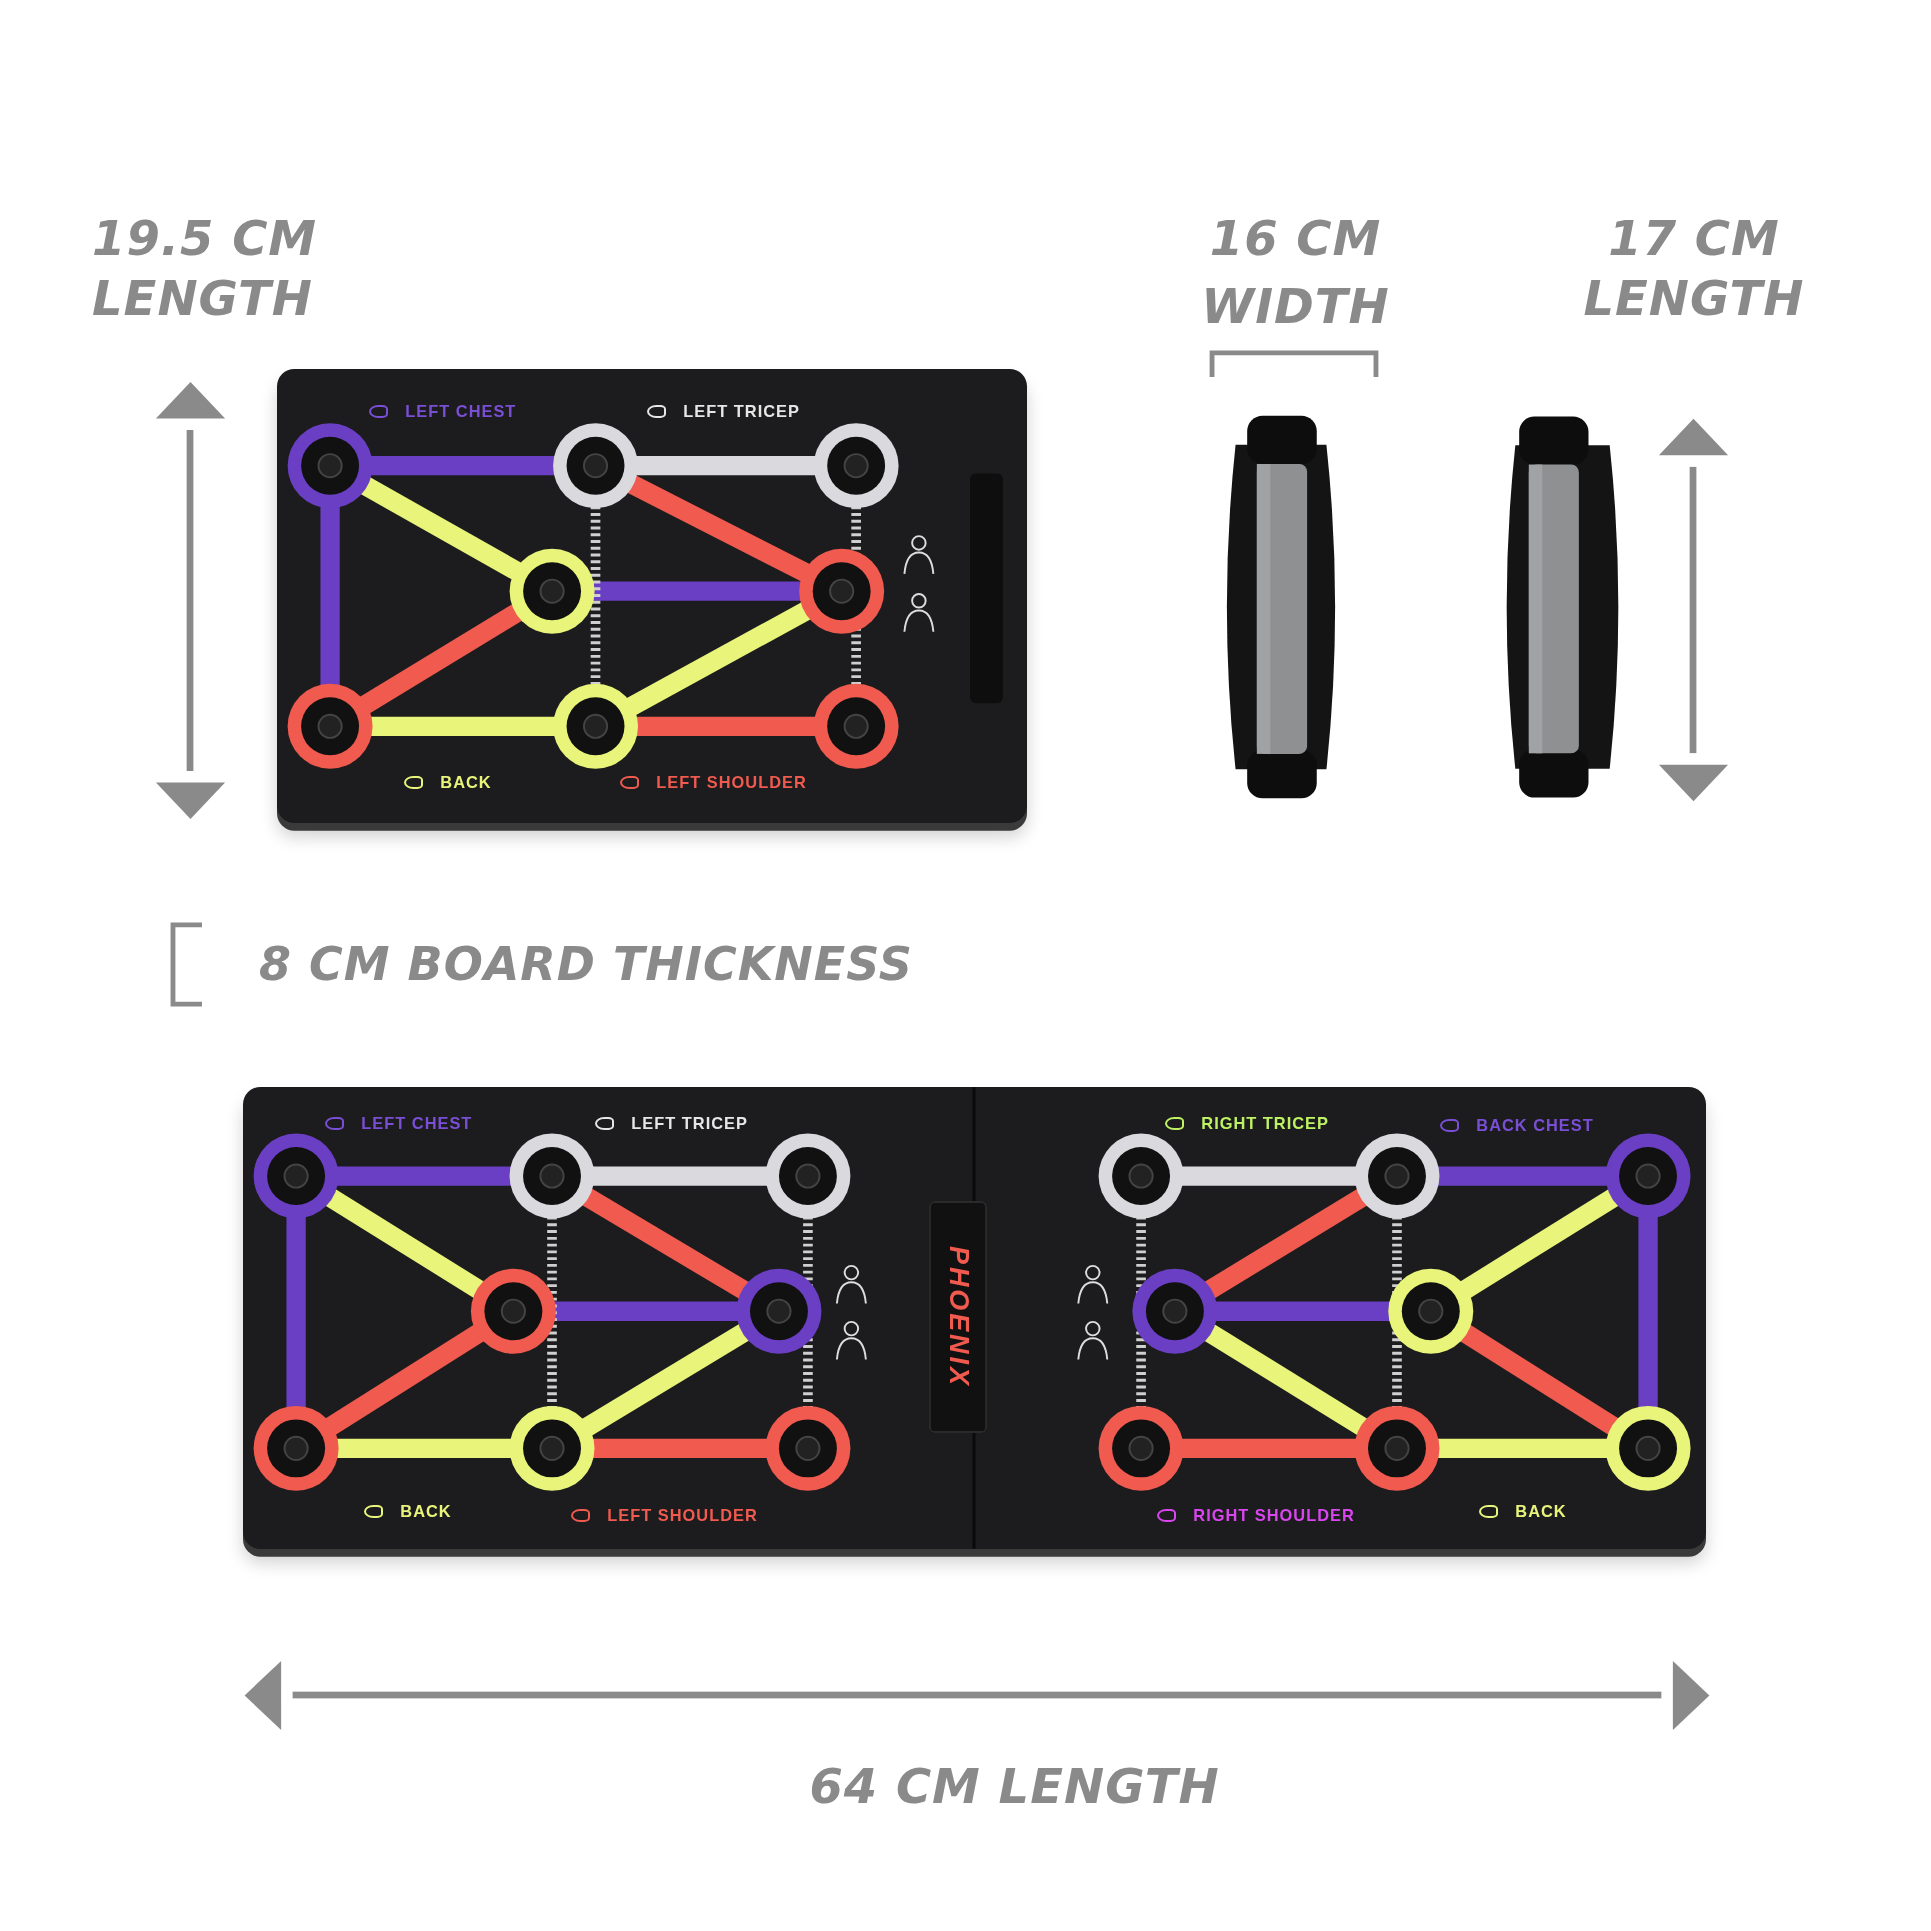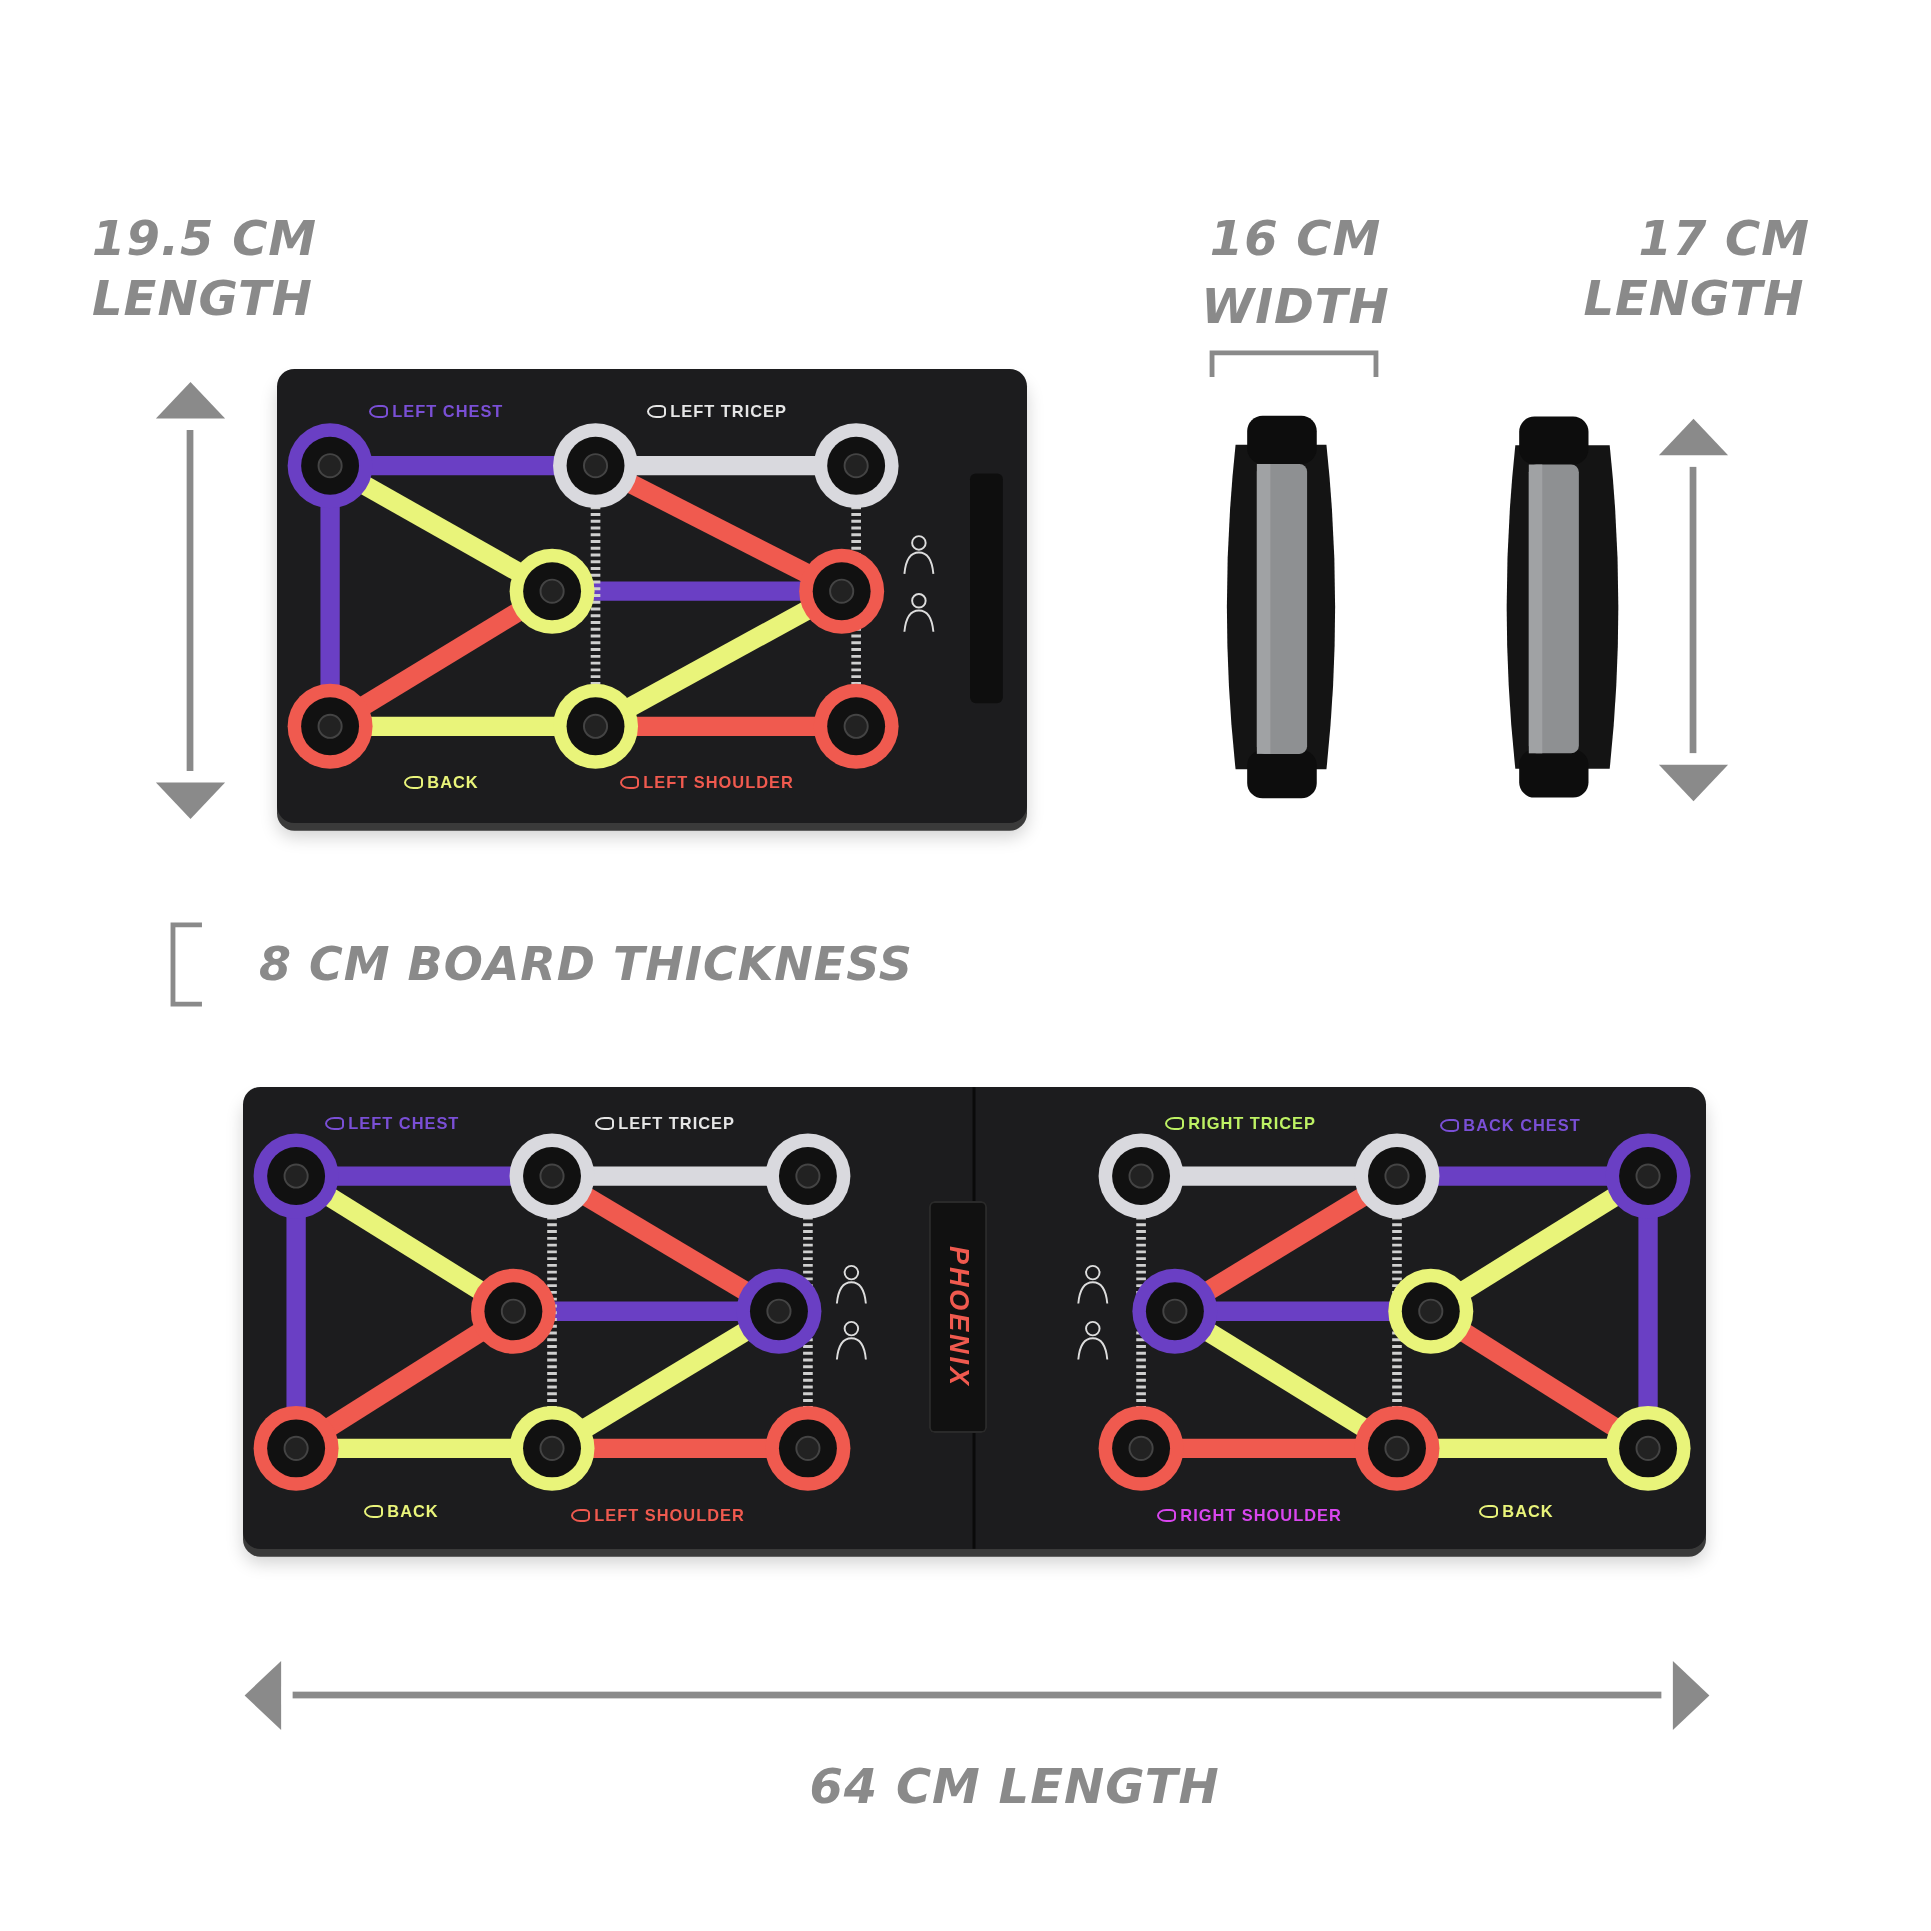--- a/index.html
+++ b/index.html
@@ -2,36 +2,36 @@
 <html><head>
 <meta charset="utf-8">
 <style>
   html,body{margin:0;padding:0;background:#ffffff;}
   body{width:1931px;height:1931px;position:relative;overflow:hidden;font-family:"DejaVu Sans",sans-serif;}
   .dim{position:absolute;color:#8a8a8a;font-family:"DejaVu Sans",sans-serif;font-weight:bold;font-style:italic;letter-spacing:1px;line-height:1;white-space:nowrap;text-align:center;}
   .dim-lg{font-size:48px;}
   .abs{position:absolute;}
   .board{position:absolute;background:#1c1c1e;border-radius:17.4px;box-shadow:0 7.7px 0 #3a3a3a, 0 13.5px 17.4px rgba(0,0,0,0.18);overflow:hidden;}
   .board svg{position:absolute;left:0;top:0;}
-  .lbl{position:absolute;font-family:"Liberation Sans",sans-serif;font-size:16.4px;letter-spacing:1px;white-space:nowrap;display:flex;align-items:center;gap:4px;font-weight:bold;}
+  .lbl{position:absolute;font-family:"Liberation Sans",sans-serif;font-size:16.4px;letter-spacing:1px;white-space:nowrap;display:flex;align-items:center;gap:17px;font-weight:bold;}
   .lbl .key{display:inline-block;width:19.3px;height:13.5px;border:2.9px solid currentColor;border-radius:50% 30% 30% 50%;box-sizing:border-box;}
   .handle{position:absolute;}
   .brand{position:absolute;background:#111;border-radius:5.8px;box-shadow:inset 0 0 0 1.9px #2a2a2a;display:flex;align-items:center;justify-content:center;}
   .brand span{writing-mode:vertical-rl;color:#f05a4f;font-family:"Liberation Sans",sans-serif;font-weight:bold;font-style:italic;font-size:27px;letter-spacing:2.9px;}
 </style>
 </head>
 <body>
 
 <div class="dim dim-lg" style="left:92px;top:214px;width:203px;">19.5 CM</div>
 <div class="dim dim-lg" style="left:92px;top:274px;width:203px;">LENGTH</div>
 
 <div class="dim dim-lg" style="left:1199px;top:214px;width:193px;">16 CM</div>
 <div class="dim dim-lg" style="left:1199px;top:274px;width:193px;margin-top:8px;">WIDTH</div>
 
-<div class="dim dim-lg" style="left:1578px;top:214px;width:232px;text-align:right;">17 CM</div>
+<div class="dim dim-lg" style="left:1578px;top:214px;width:232px;">17 CM</div>
 <div class="dim dim-lg" style="left:1578px;top:274px;width:232px;">LENGTH</div>
 
 <svg class="abs" style="left:154px;top:381px;" width="73" height="439" viewBox="0 0 76 455">
   <polygon points="38,0 74,38 2,38" fill="#8a8a8a"></polygon>
   <rect x="34" y="50" width="7" height="355" fill="#8a8a8a"></rect>
   <polygon points="38,455 74,417 2,417" fill="#8a8a8a"></polygon>
 </svg>
 
 <svg class="abs" style="left:1209px;top:350px;" width="170" height="27" viewBox="0 0 176 28">
   <path d="M3 28 V3 H173 V28" fill="none" stroke="#8a8a8a" stroke-width="5"></path>

